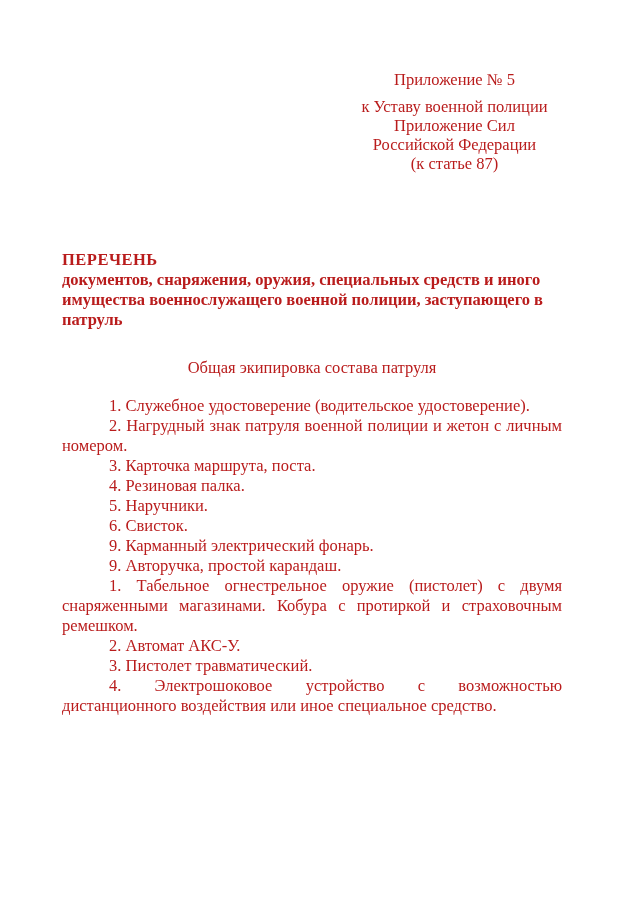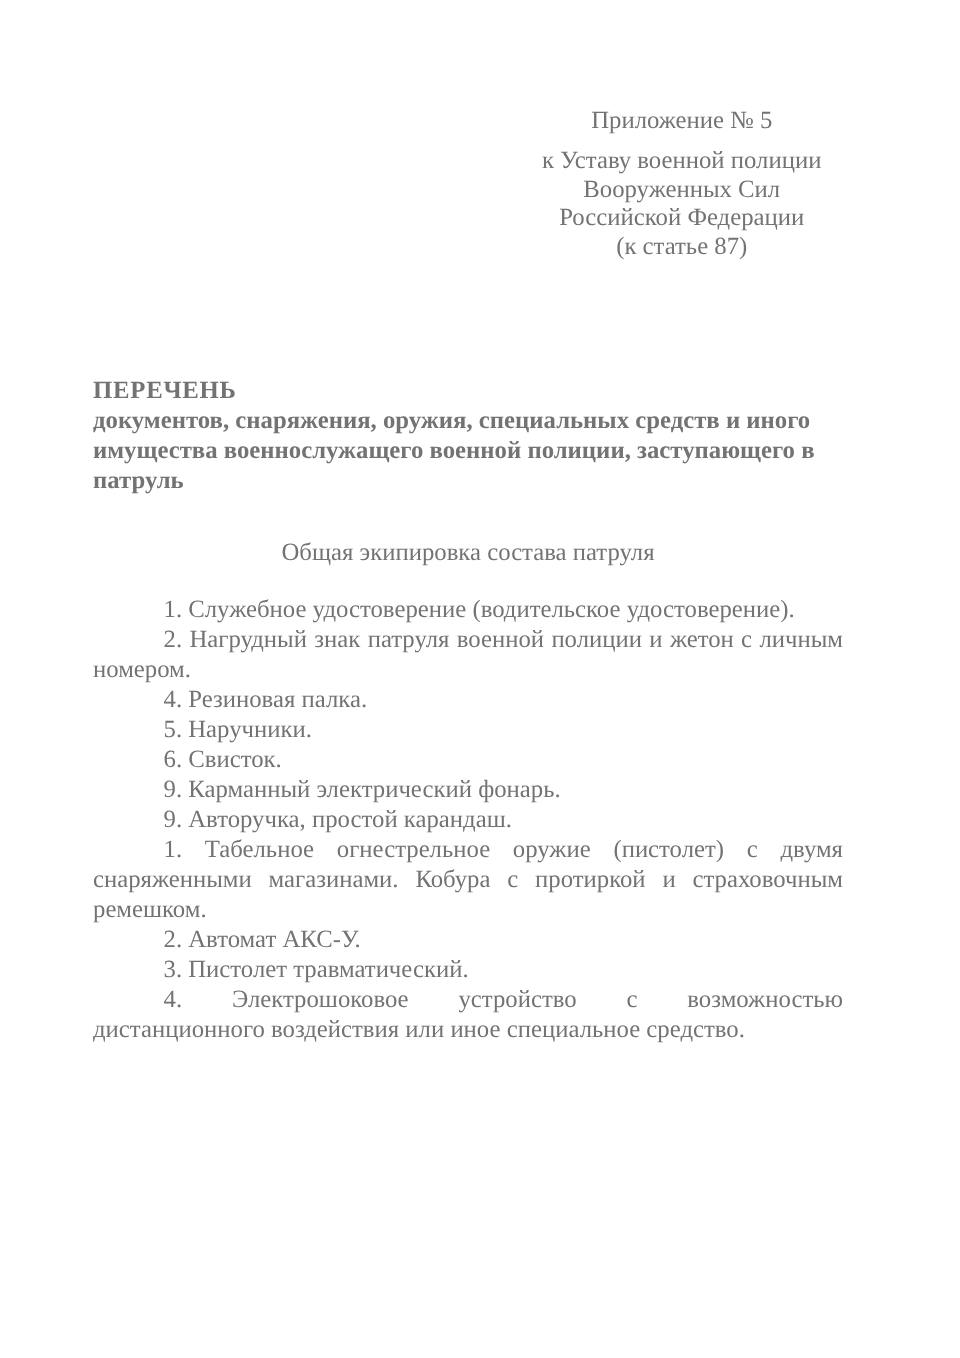--- a/index.html
+++ b/index.html
@@ -7,21 +7,21 @@
     padding: 0;
     background: #ffffff;
   }
   .page {
     position: relative;
     width: 632px;
     height: 905px;
     background: #ffffff;
     overflow: hidden;
     font-family: "Liberation Serif", "DejaVu Serif", serif;
-    color: #737373;
+    color: #b91c1c;
   }
   .content {
     position: absolute;
     left: 62px;
     top: 0;
     width: 500px;
     font-size: 16.5px;
     line-height: 20px;
   }
   
@@ -61,34 +61,35 @@
 </style>
 </head>
 <body>
 
 <div class="page">
   <div class="content">
 
     <div class="ref-block">
       <div class="ref-appendix">Приложение № 5</div>
       <div>к Уставу военной полиции</div>
-      <div>Вооруженных Сил</div>
+      <div>Приложение Сил</div>
       <div>Российской Федерации</div>
       <div>(к статье 87)</div>
     </div>
 
     <div class="title-block">
       <div class="title-heading">ПЕРЕЧЕНЬ</div>
       <div>документов, снаряжения, оружия, специальных средств и иного имущества военнослужащего военной полиции, заступающего в патруль</div>
     </div>
 
     <div>
       <div class="section-heading">Общая экипировка состава патруля</div>
       <p class="item">1. Служебное удостоверение (водительское удостоверение).</p>
       <p class="item">2. Нагрудный знак патруля военной полиции и жетон с личным номером.</p>
+      <p class="item">3. Карточка маршрута, поста.</p>
       <p class="item">4. Резиновая палка.</p>
       <p class="item">5. Наручники.</p>
       <p class="item">6. Свисток.</p>
       <p class="item">9. Карманный электрический фонарь.</p>
       <p class="item">9. Авторучка, простой карандаш.</p>
     </div>
 
     <div>
       <p class="item">1. Табельное огнестрельное оружие (пистолет) с двумя снаряженными магазинами. Кобура с протиркой и страховочным ремешком.</p>
       <p class="item">2. Автомат АКС-У.</p>

